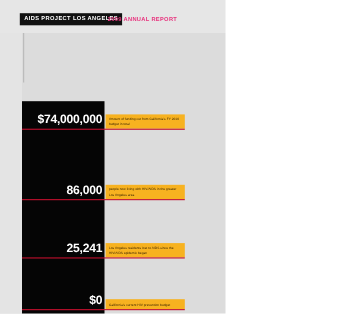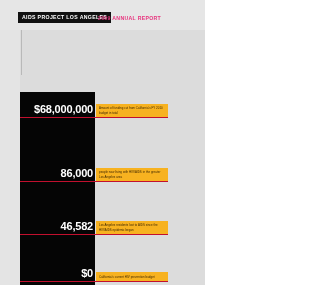--- a/index.html
+++ b/index.html
@@ -151,33 +151,33 @@
 </div>
 
 <div id="page-sheet">
 
   <div id="page-left-margin"></div>
   <div id="page-rule"></div>
 
   <div id="stat-column"></div>
 
   <div class="stat-row" id="row-0">
-    <div class="stat-value">$68,000,000</div>
+    <div class="stat-value">$74,000,000</div>
     <div class="stat-note">Amount of funding cut from California's FY 2010 budget in total</div>
     <div class="stat-underline"></div>
   </div>
 
   <div class="stat-row" id="row-1">
     <div class="stat-value">86,000</div>
     <div class="stat-note">people now living with HIV/AIDS in the greater Los Angeles area</div>
     <div class="stat-underline"></div>
   </div>
 
   <div class="stat-row" id="row-2">
-    <div class="stat-value">46,582</div>
+    <div class="stat-value">25,241</div>
     <div class="stat-note">Los Angeles residents lost to AIDS since the HIV/AIDS epidemic began</div>
     <div class="stat-underline"></div>
   </div>
 
   <div class="stat-row" id="row-3">
     <div class="stat-value">$0</div>
     <div class="stat-note">California's current HIV prevention budget</div>
     <div class="stat-underline"></div>
   </div>
 

